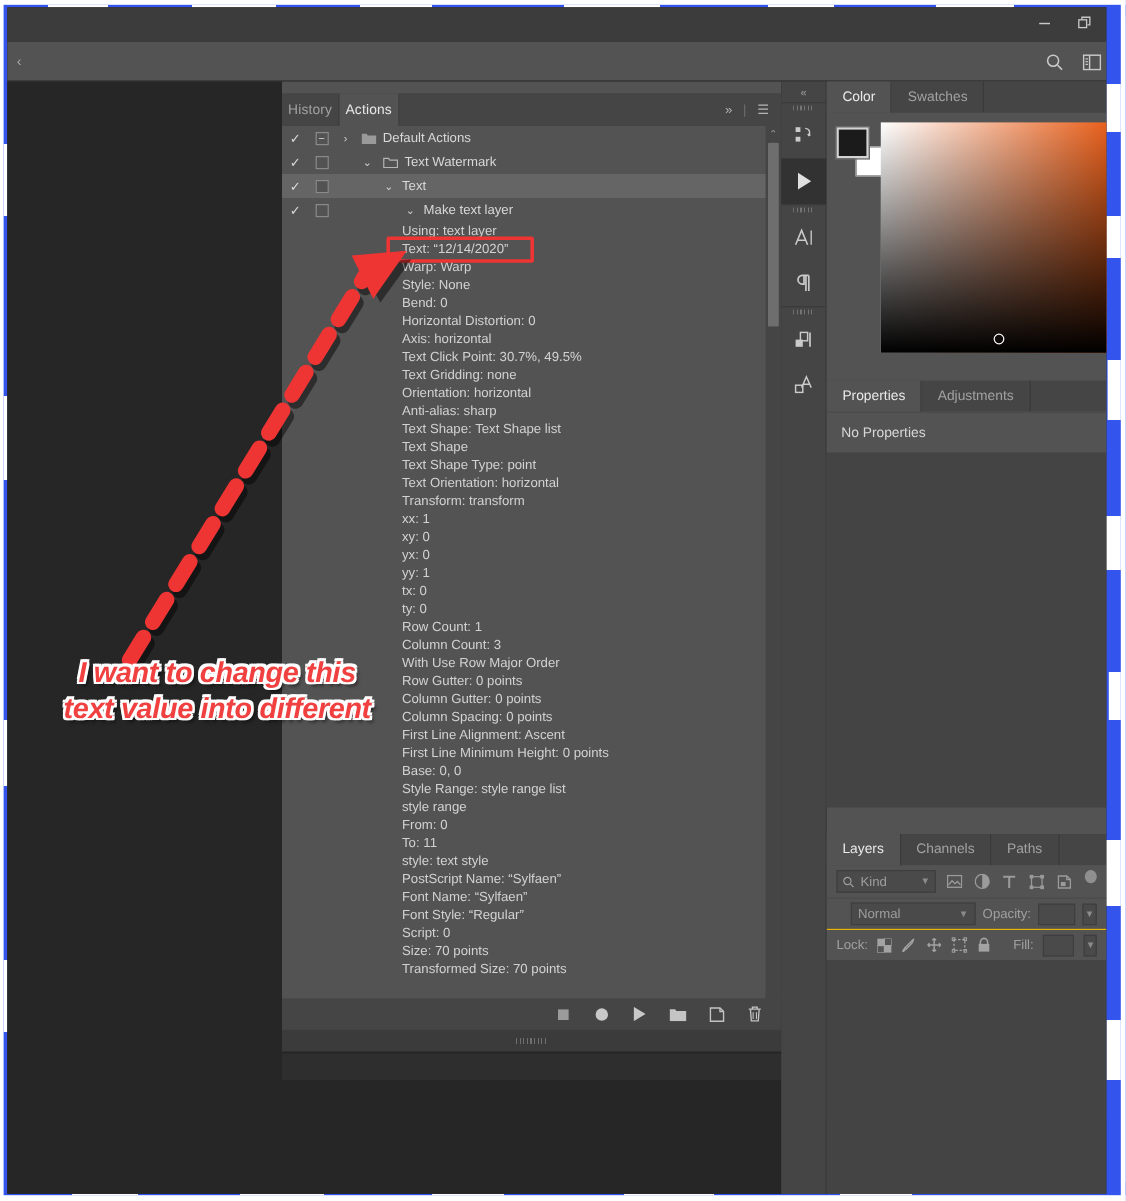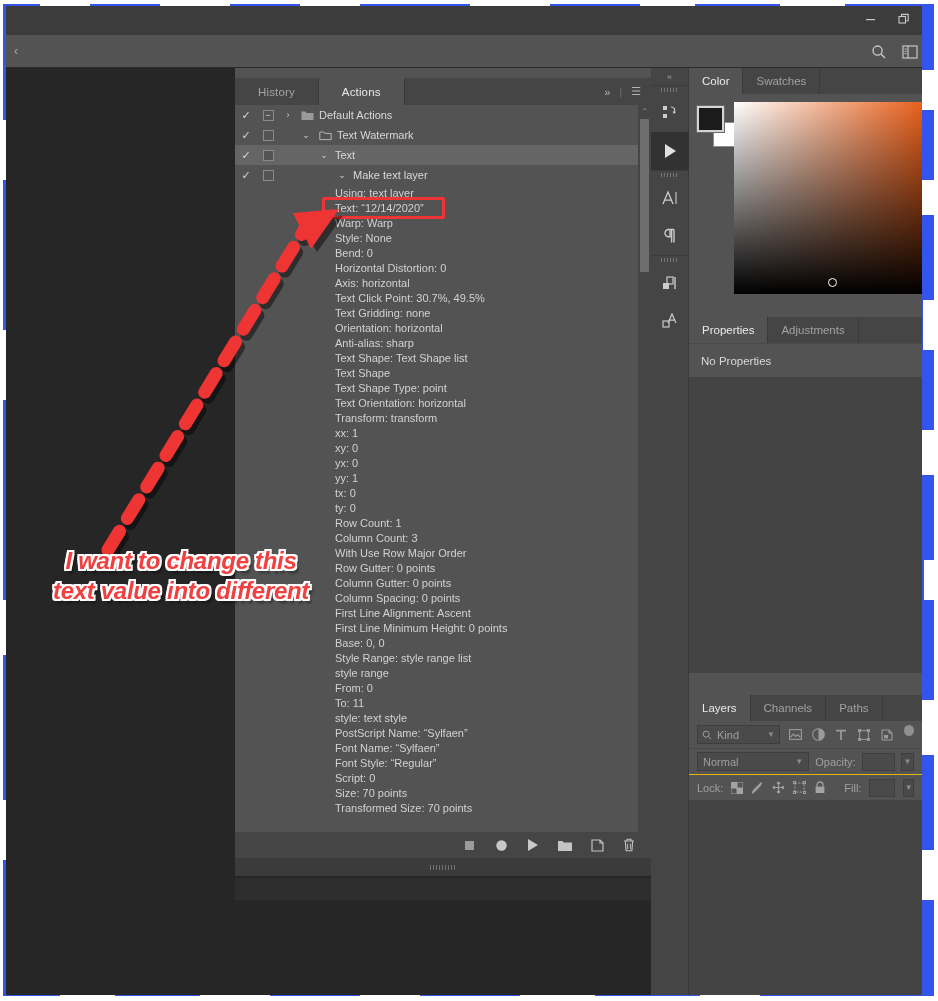--- a/index.html
+++ b/index.html
@@ -94,21 +94,21 @@
     background: #535353;
   }
   #actions-tabs {
     position: absolute; left: 0; top: 10px;
     width: 416px; height: 27px;
     background: #454545;
     display: flex; align-items: stretch;
   }
   .ptab {
     display: flex; align-items: center;
-    padding: 0 23px;
+    padding: 0 5px;
     font-size: 11.5px;
     color: #a2a2a2;
     background: #454545;
     border-right: 1px solid #3a3a3a;
     letter-spacing: .15px;
   }
   .ptab.active {
     background: #535353;
     color: #e8e8e8;
   }
@@ -310,21 +310,21 @@
   }
   #layers-blend {
     height: 26px; background: #535353;
     display: flex; align-items: center; padding: 0 8px; gap: 6px;
     border-top: 1px solid #4b4b4b;
   }
   #blend-select {
     width: 128px; height: 19px;
     background: #4a4a4a; border: 1px solid #3e3e3e;
     display: flex; align-items: center; padding: 0 5px;
-    font-size: 11px; color: #9e9e9e;
+    font-size: 11px; color: #9e9e9e; margin-left: 12px;
   }
   #blend-select .caret { margin-left: auto; font-size: 8px; color: #8b8b8b; }
   .mini-label { font-size: 11px; color: #a0a0a0; }
   .mini-input {
     width: 38px; height: 18px; background: #4a4a4a; border: 1px solid #3e3e3e;
   }
   .mini-caret {
     width: 15px; height: 18px; background: #4a4a4a; border: 1px solid #3e3e3e;
     display: flex; align-items: center; justify-content: center;
     font-size: 8px; color: #8b8b8b;

